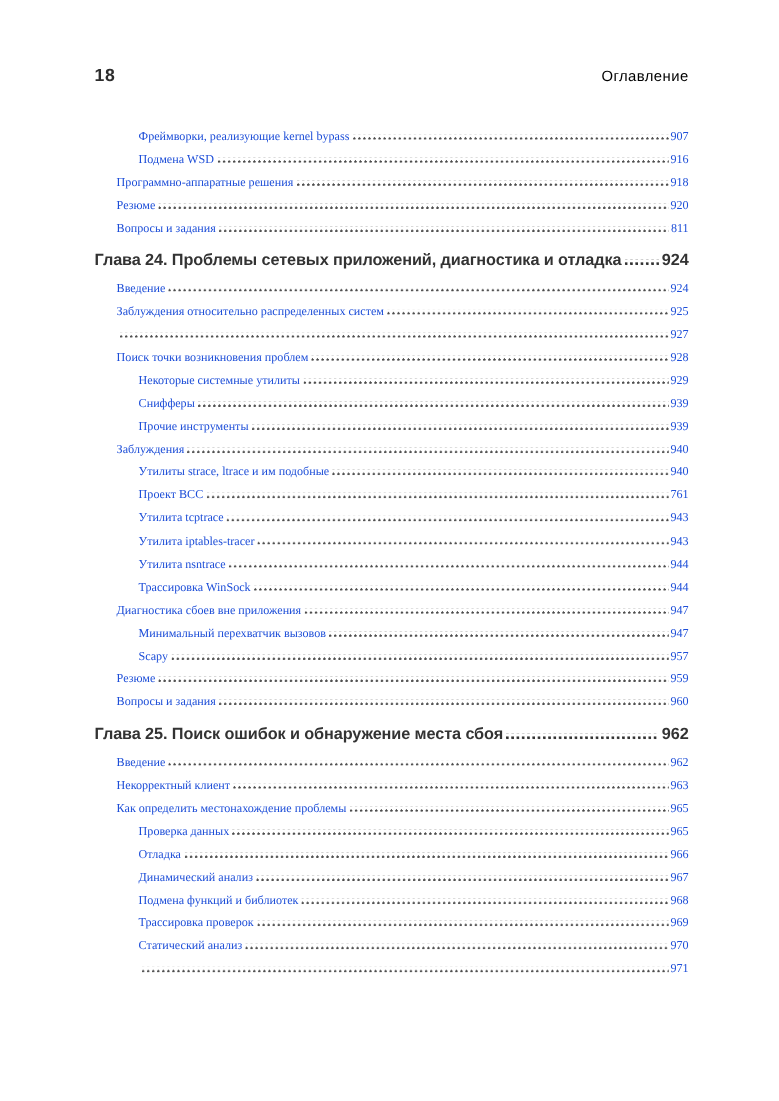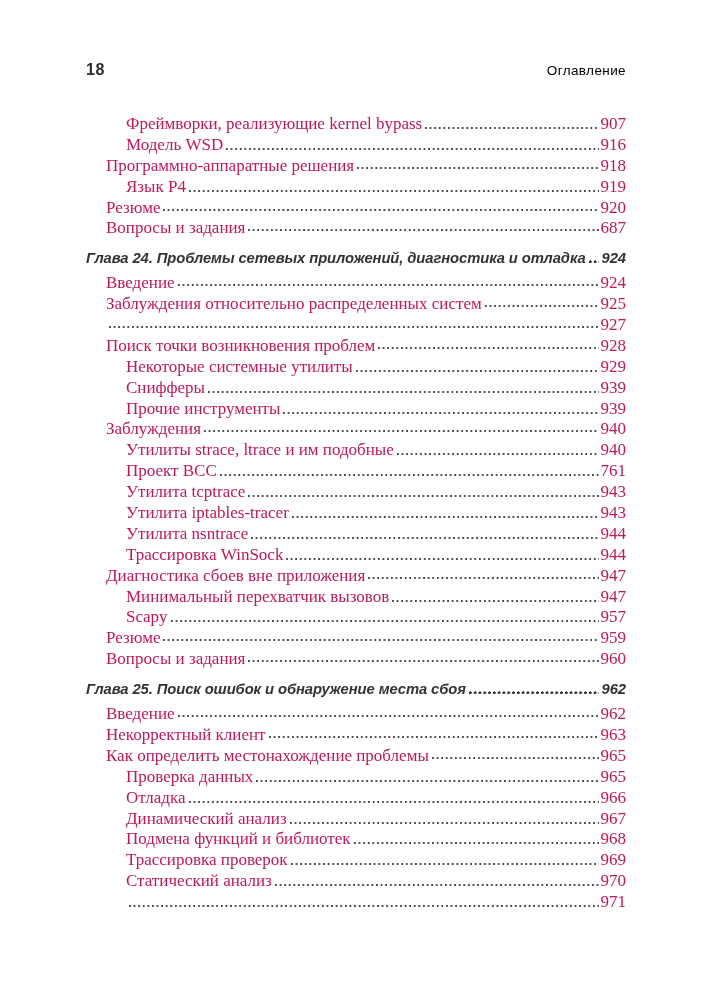--- a/index.html
+++ b/index.html
@@ -42,22 +42,22 @@
     position: absolute;
     top: 114px;
     left: 86px;
     right: 82px;
   }
   .toc-row {
     display: flex;
     align-items: baseline;
     height: 20.9px;
     line-height: 20.9px;
-    font-size: 17px;
-    color: #be185d;
+    font-size: 11px;
+    color: #1d4ed8;
   }
   .toc-row .title {
     white-space: nowrap;
     flex: 0 0 auto;
   }
   .toc-row .pagenum {
     flex: 0 0 auto;
     white-space: nowrap;
   }
   
@@ -76,21 +76,20 @@
   .level-2 { padding-left: 40px; }
   
   .level-0 {
     font-family: "Liberation Sans", sans-serif;
     font-weight: 700;
     font-size: 14.8px;
     color: #333333;
     margin-top: 9px;
     margin-bottom: 4px;
     letter-spacing: -0.1px;
-    font-style: italic;
   }
   .level-0 .leader {
     background-image: radial-gradient(circle at 1.3px 3.7px, #333333 1.2px, rgba(0,0,0,0) 1.5px);
     background-size: 4.8px 5px;
     margin: 0 3px 0 3px;
   }
 </style>
 </head>
 <body>
 
@@ -102,47 +101,42 @@
   </div>
 
   <div class="toc">
   <div class="toc-row level-2">
     <span class="title">Фреймворки, реализующие kernel bypass</span>
     <span class="leader"></span>
     <span class="pagenum">907</span>
   </div>
 
   <div class="toc-row level-2">
-    <span class="title">Модель WSD</span>
+    <span class="title">Подмена WSD</span>
     <span class="leader"></span>
     <span class="pagenum">916</span>
   </div>
 
   <div class="toc-row level-1">
     <span class="title">Программно-аппаратные решения</span>
     <span class="leader"></span>
     <span class="pagenum">918</span>
   </div>
 
-  <div class="toc-row level-2">
-    <span class="title">Язык P4</span>
-    <span class="leader"></span>
-    <span class="pagenum">919</span>
-  </div>
 
   <div class="toc-row level-1">
     <span class="title">Резюме</span>
     <span class="leader"></span>
     <span class="pagenum">920</span>
   </div>
 
   <div class="toc-row level-1">
     <span class="title">Вопросы и задания</span>
     <span class="leader"></span>
-    <span class="pagenum">687</span>
+    <span class="pagenum">811</span>
   </div>
 
   <div class="toc-row level-0">
     <span class="title">Глава 24. Проблемы сетевых приложений, диагностика и отладка</span>
     <span class="leader"></span>
     <span class="pagenum">924</span>
   </div>
 
   <div class="toc-row level-1">
     <span class="title">Введение</span>

